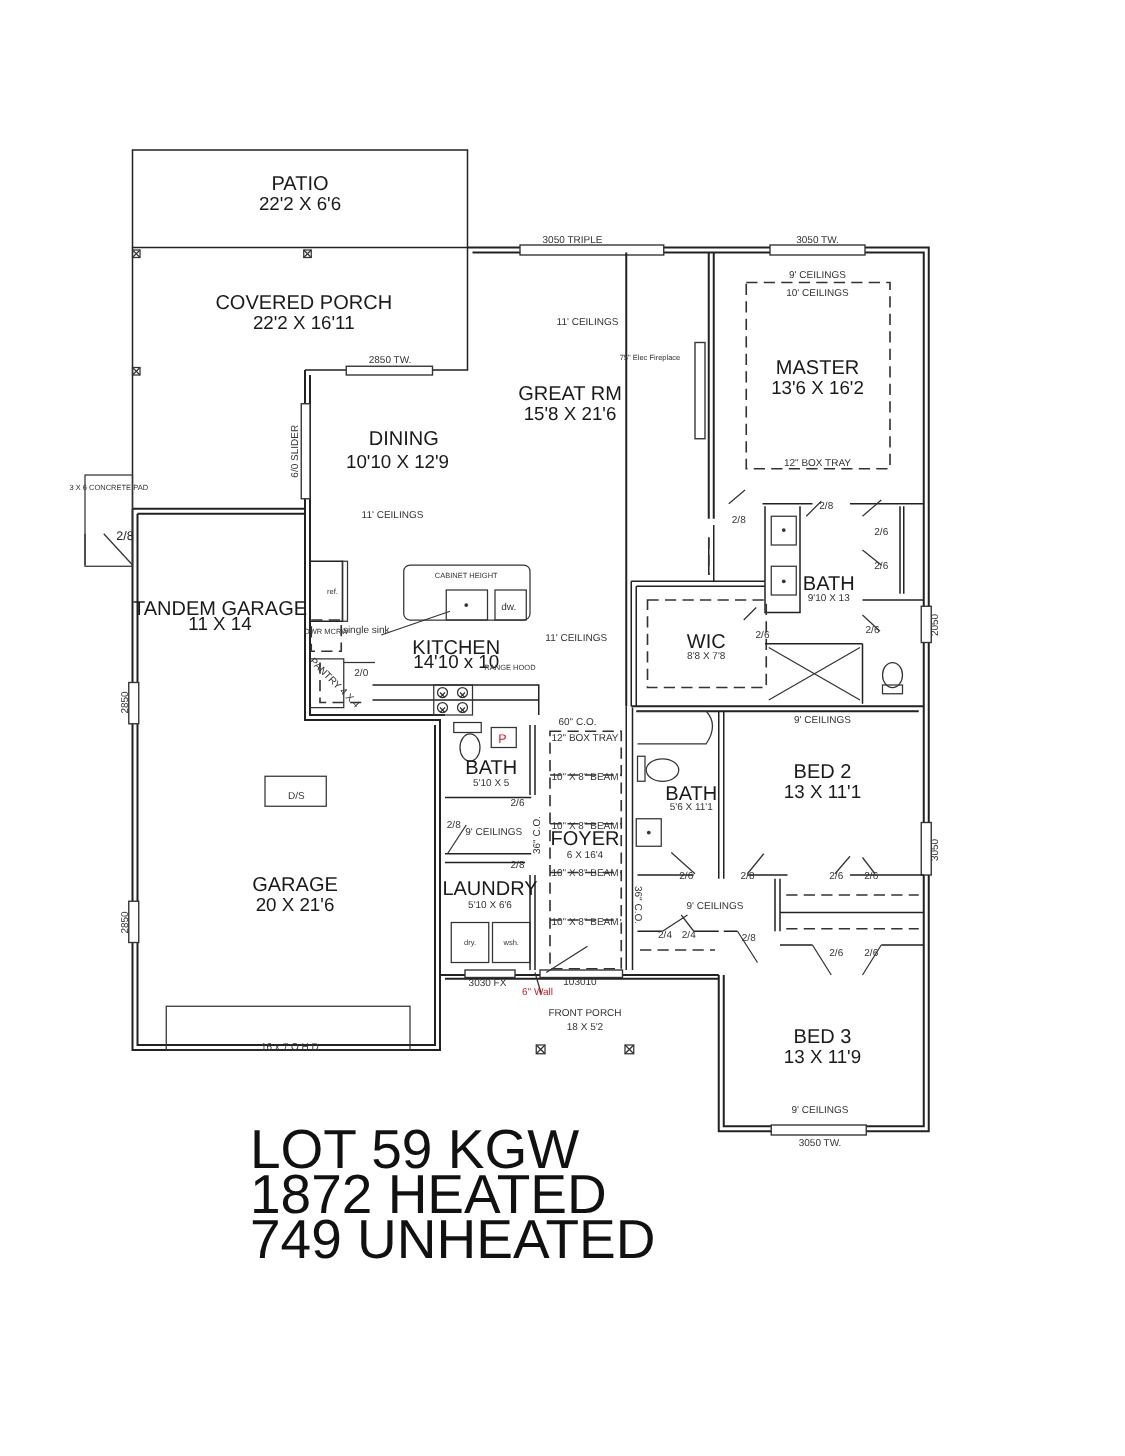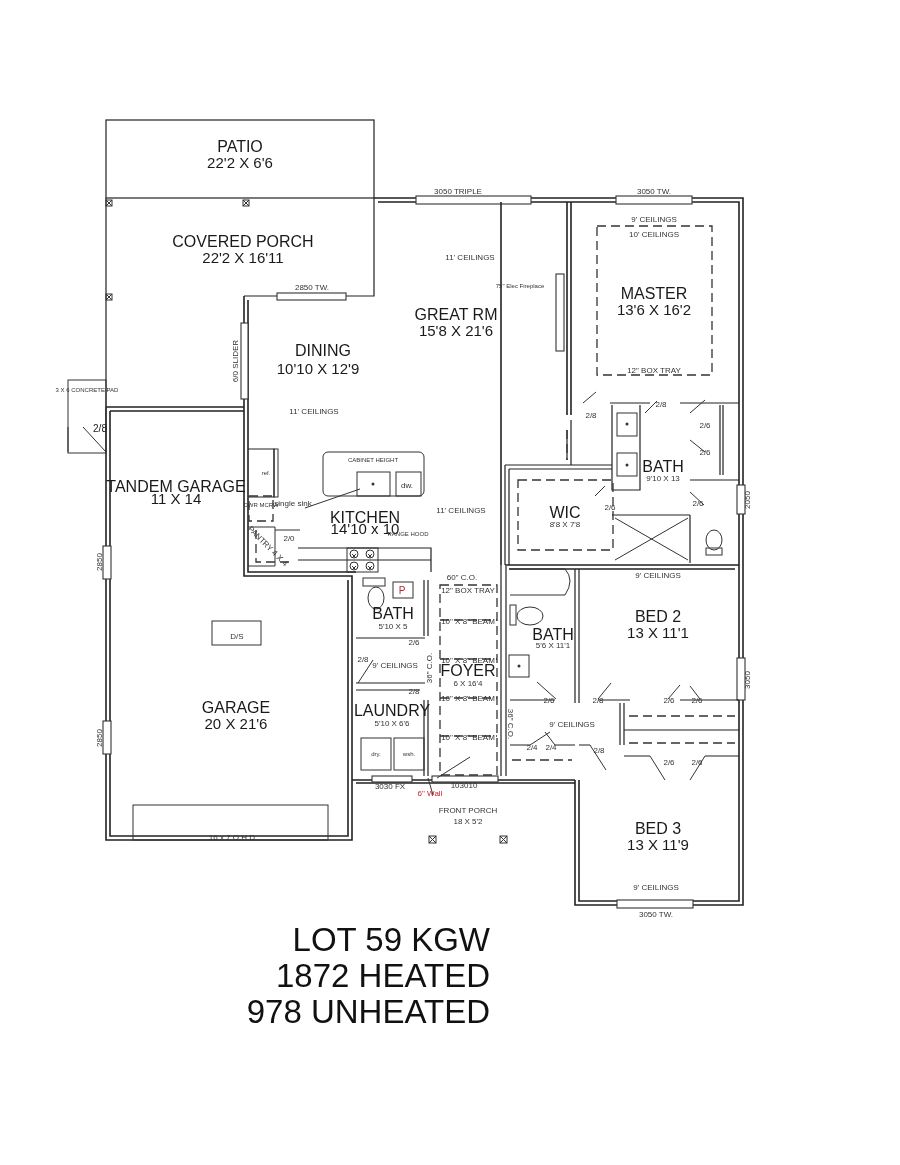--- a/index.html
+++ b/index.html
@@ -11,22 +11,22 @@
   .thin { fill: none; stroke: #333; stroke-width: 1; }
   .dash { fill: none; stroke: #333; stroke-width: 1.3; stroke-dasharray: 9 5; }
   .win { fill: #fff; stroke: #333; stroke-width: 1.1; }
   .txt { font-family: "Liberation Sans", sans-serif; fill: #1a1a1a; }
   .room { font-size: 16px; }
   .dim { font-size: 15px; }
   .small { font-size: 8px; fill: #333; }
   .tiny { font-size: 6px; fill: #333; }
   .med { font-size: 10px; fill: #222; }
   .red { fill: #c0262d; }
-  .summary { position: absolute; left: 200px; top: 902px; width: 290px; text-align: right;
-             font-family: "Liberation Sans", sans-serif; font-size: 33px; line-height: 36px; color: #111; margin-top: 20px; }
+  .summary { position: absolute; left: 200px; top: 902px; width: 290px; text-align: left;
+             font-family: "Liberation Sans", sans-serif; font-size: 44px; line-height: 36px; color: #111; }
   .summary div { white-space: nowrap; }
 </style>
 </head>
 <body>
 
 <svg id="plan" viewBox="0 0 900 1165" xmlns="http://www.w3.org/2000/svg">
 
   <g>
     <rect class="wall2" x="106" y="120" width="268" height="78"></rect>
   </g>
@@ -281,14 +281,14 @@
     <text class="txt room" x="658" y="834" text-anchor="middle">BED 3</text>
     <text class="txt dim" x="658" y="850" text-anchor="middle">13 X 11'9</text>
     <text class="txt small" x="656" y="890" text-anchor="middle">9' CEILINGS</text>
     <text class="txt small" x="656" y="917" text-anchor="middle">3050 TW.</text>
   </g>
 </svg>
 
 <div class="summary">
   <div>LOT 59 KGW</div>
   <div>1872 HEATED</div>
-  <div>978 UNHEATED</div>
+  <div>749 UNHEATED</div>
 </div>
 
 </body></html>

